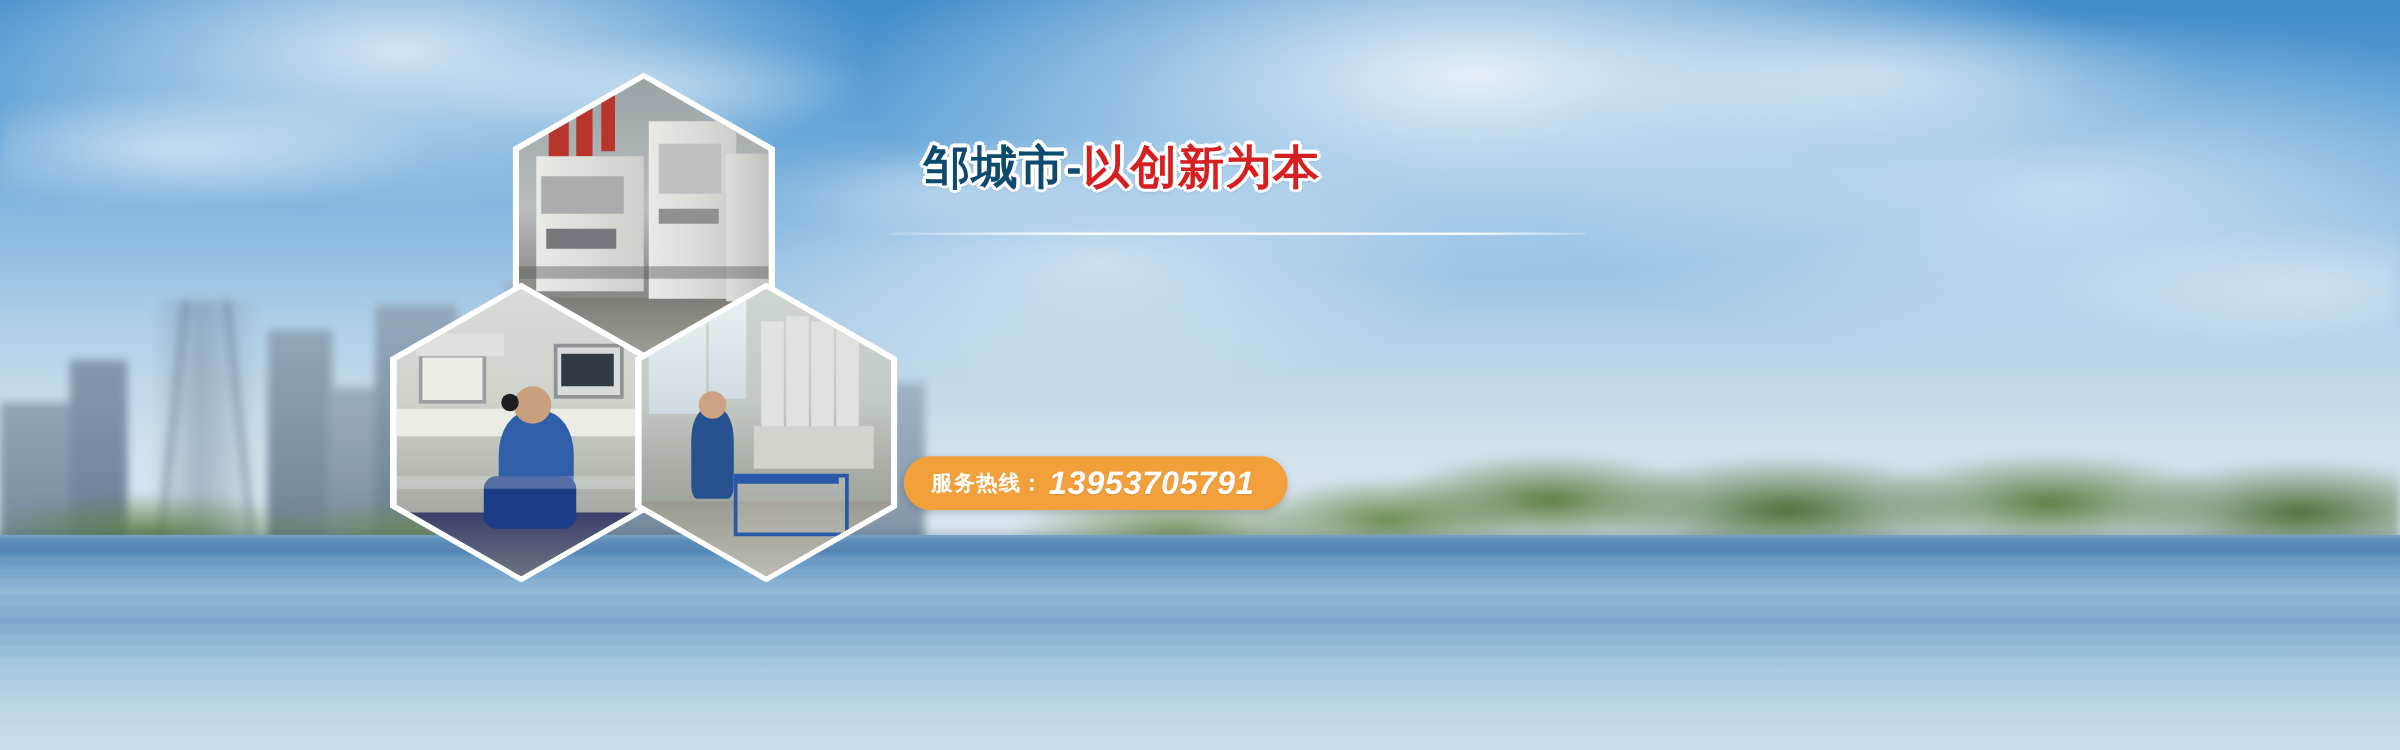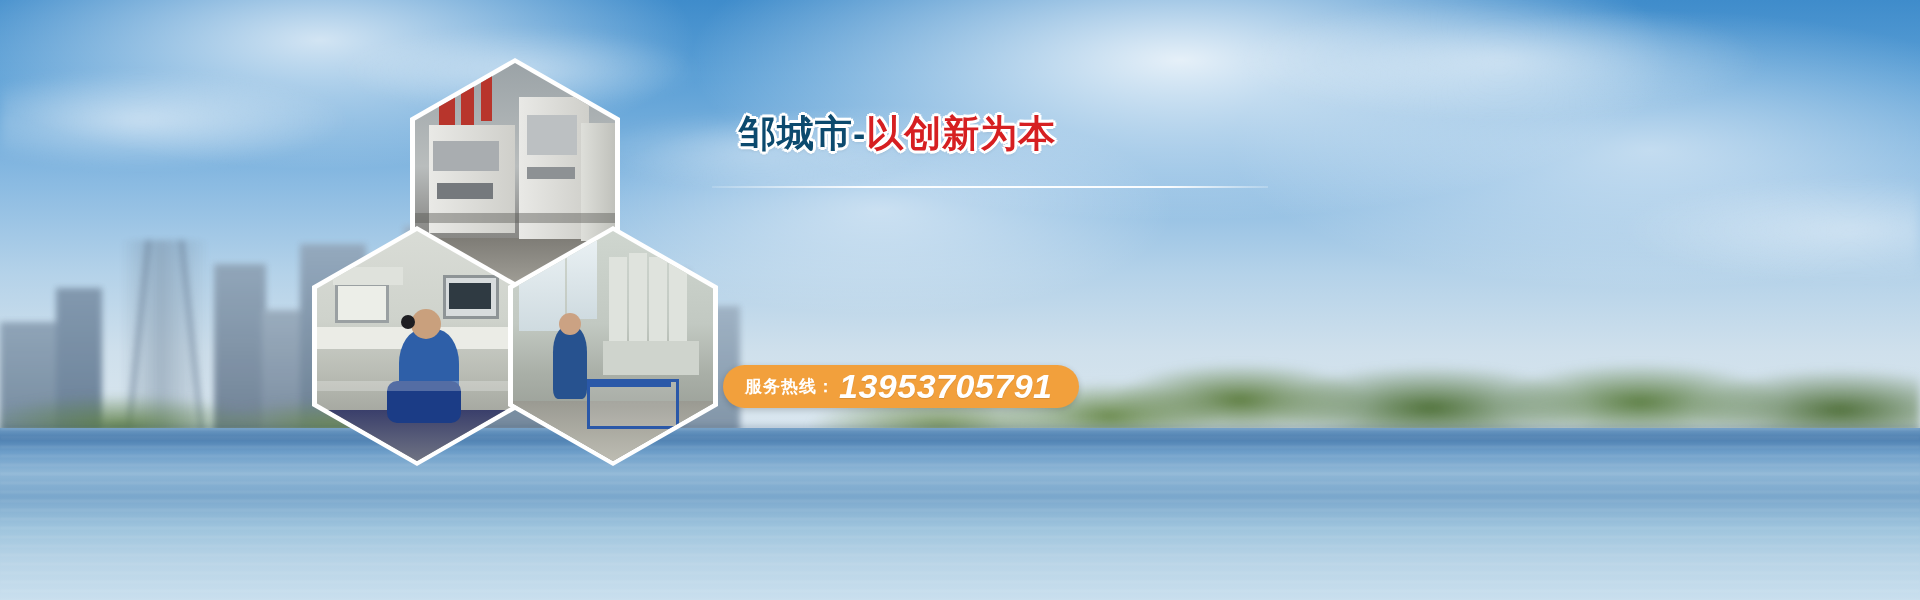--- a/index.html
+++ b/index.html
@@ -183,21 +183,21 @@
     height:43px;padding:0 26px 0 22px;
     background:#f2a03c;border-radius:22px;
     box-shadow:0 2px 6px rgba(0,0,0,.18);
     white-space:nowrap;
     margin-top:20px;
   }
   .hotline .hl-label{
     color:#ffffff;font-size:17px;font-weight:bold;letter-spacing:1px;
   }
   .hotline .hl-num{
-    color:#ffffff;font-size:34px;font-weight:bold;font-style:italic;
+    color:#ffffff;font-size:26px;font-weight:bold;font-style:italic;
     letter-spacing:.5px;margin-left:4px;
     text-shadow:0 1px 1px rgba(0,0,0,.12);
   }
 </style>
 </head>
 <body>
 
 <div class="banner">
 
   <div class="sky"></div>

